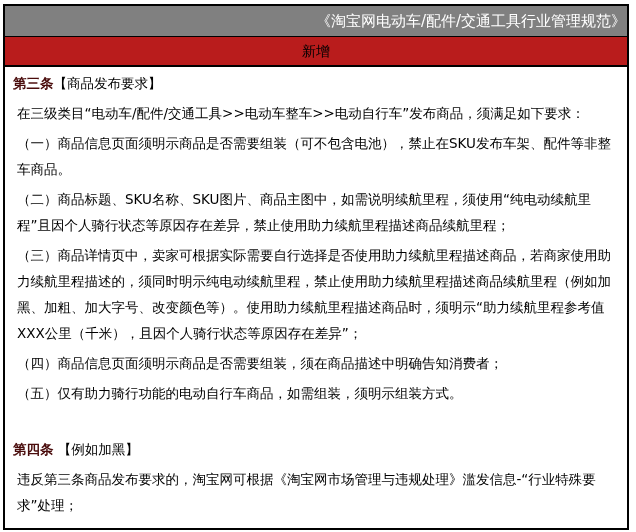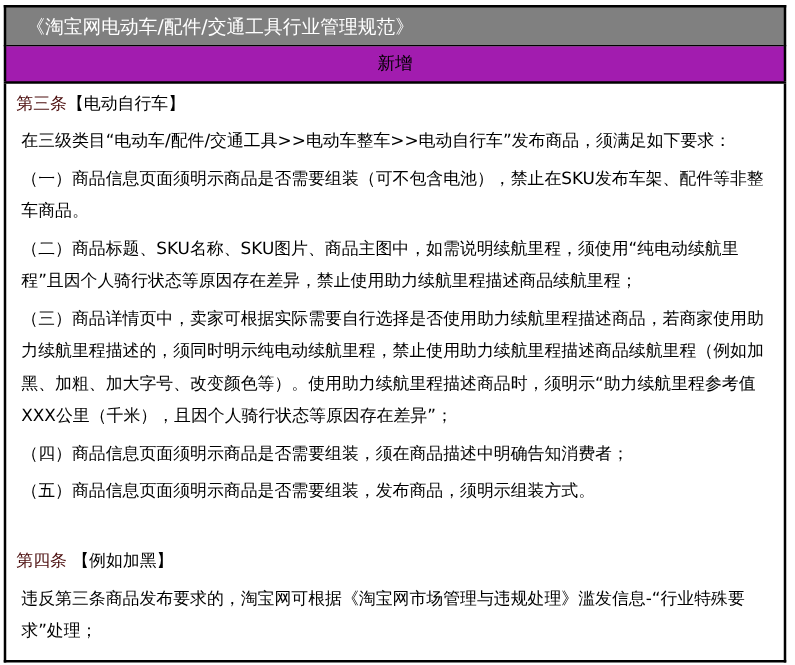--- a/index.html
+++ b/index.html
@@ -21,48 +21,48 @@
       width: 626px;
       border: 2px solid #000000;
       border-collapse: collapse;
       box-sizing: border-box;
     }
     .title-row {
       background: #808080;
       color: #ffffff;
       height: 28px;
       line-height: 28px;
-      text-align: left;
+      text-align: right;
       font-size: 15px;
       border-bottom: 1px solid #000000;
       padding-left: 16px;
     }
     .status-row {
-      background: #a21caf;
+      background: #b91c1c;
       color: #000000;
       height: 26px;
       line-height: 26px;
       text-align: center;
       font-size: 14px;
       border-bottom: 2px solid #000000;
     }
     .content-cell {
       padding: 3px 8px 6px 8px;
       font-size: 13.5px;
       color: #000000;
       line-height: 26px;
     }
     .para {
       margin: 4px;
     }
     .heading {
       margin: 0;
     }
     .heading-num {
-      font-weight: normal;
+      font-weight: bold;
       color: #4a0c0c;
     }
     .heading-bracket {
       font-weight: normal;
       color: #000000;
     }
     .spacer {
       height: 26px;
     }
   </style>
@@ -74,28 +74,28 @@
       <tr>
     <td class="title-row">《淘宝网电动车/配件/交通工具行业管理规范》</td>
   </tr>
   <tr>
     <td class="status-row">新增</td>
   </tr>
   <tr>
     <td class="content-cell">
       <div>
         <p class="heading">
-          <span class="heading-num">第三条</span><span class="heading-bracket">【电动自行车】</span>
+          <span class="heading-num">第三条</span><span class="heading-bracket">【商品发布要求】</span>
         </p>
         <p class="para">在三级类目“电动车/配件/交通工具&gt;&gt;电动车整车&gt;&gt;电动自行车”发布商品，须满足如下要求：</p>
         <p class="para">（一）商品信息页面须明示商品是否需要组装（可不包含电池），禁止在SKU发布车架、配件等非整车商品。</p>
         <p class="para">（二）商品标题、SKU名称、SKU图片、商品主图中，如需说明续航里程，须使用“纯电动续航里程”且因个人骑行状态等原因存在差异，禁止使用助力续航里程描述商品续航里程；</p>
         <p class="para">（三）商品详情页中，卖家可根据实际需要自行选择是否使用助力续航里程描述商品，若商家使用助力续航里程描述的，须同时明示纯电动续航里程，禁止使用助力续航里程描述商品续航里程（例如加黑、加粗、加大字号、改变颜色等）。使用助力续航里程描述商品时，须明示“助力续航里程参考值XXX公里（千米），且因个人骑行状态等原因存在差异”；</p>
         <p class="para">（四）商品信息页面须明示商品是否需要组装，须在商品描述中明确告知消费者；</p>
-        <p class="para">（五）商品信息页面须明示商品是否需要组装，发布商品，须明示组装方式。</p>
+        <p class="para">（五）仅有助力骑行功能的电动自行车商品，如需组装，须明示组装方式。</p>
       </div>
       <div class="spacer"></div>
       <div>
         <p class="heading">
           <span class="heading-num">第四条</span><span class="heading-bracket"> 【例如加黑】</span>
         </p>
         <p class="para">违反第三条商品发布要求的，淘宝网可根据《淘宝网市场管理与违规处理》滥发信息-“行业特殊要求”处理；</p>
       </div>
     </td>
   </tr>

